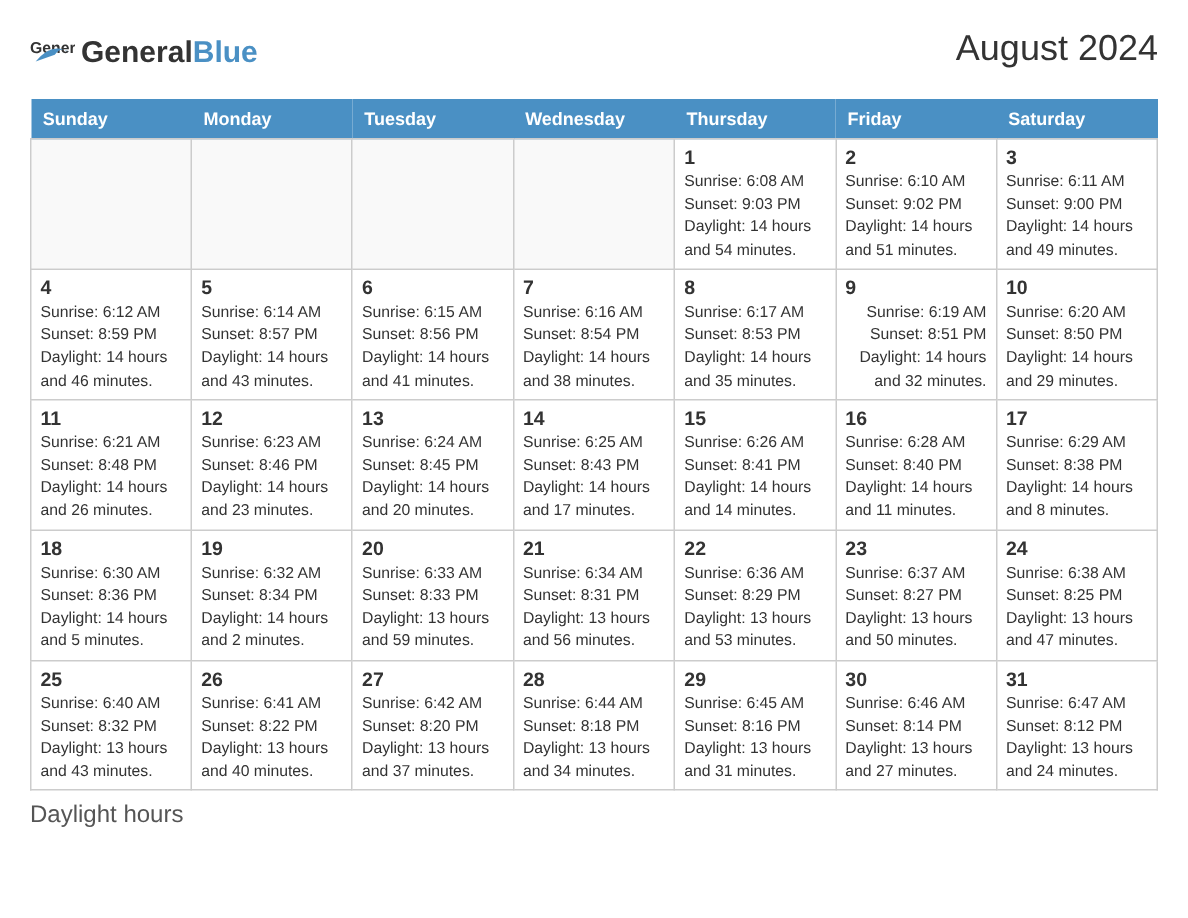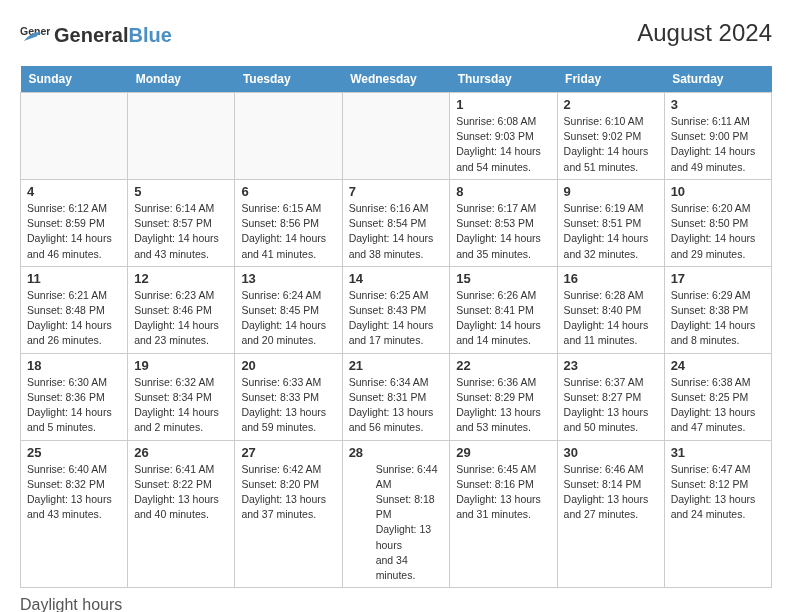--- a/index.html
+++ b/index.html
@@ -175,21 +175,21 @@
         </td>
         <td>
           <div class="day-number">8</div>
           <div class="day-info" style="white-space: pre-line;">Sunrise: 6:17 AM
 Sunset: 8:53 PM
 Daylight: 14 hours
 and 35 minutes.</div>
         </td>
         <td>
           <div class="day-number">9</div>
-          <div class="day-info" style="white-space: pre-line;">Sunrise: 6:19 AM
+          <div class="day-info" style="white-space: pre-line; text-align: right;">Sunrise: 6:19 AM
 Sunset: 8:51 PM
 Daylight: 14 hours
 and 32 minutes.</div>
         </td>
         <td>
           <div class="day-number">10</div>
           <div class="day-info" style="white-space: pre-line;">Sunrise: 6:20 AM
 Sunset: 8:50 PM
 Daylight: 14 hours
 and 29 minutes.</div>
@@ -314,21 +314,21 @@
         </td>
         <td>
           <div class="day-number">27</div>
           <div class="day-info" style="white-space: pre-line;">Sunrise: 6:42 AM
 Sunset: 8:20 PM
 Daylight: 13 hours
 and 37 minutes.</div>
         </td>
         <td>
           <div class="day-number">28</div>
-          <div class="day-info" style="white-space: pre-line; margin-left: 27px;">Sunrise: 6:44 AM
+          <div class="day-info" style="white-space: pre-line;">Sunrise: 6:44 AM
 Sunset: 8:18 PM
 Daylight: 13 hours
 and 34 minutes.</div>
         </td>
         <td>
           <div class="day-number">29</div>
           <div class="day-info" style="white-space: pre-line;">Sunrise: 6:45 AM
 Sunset: 8:16 PM
 Daylight: 13 hours
 and 31 minutes.</div>

